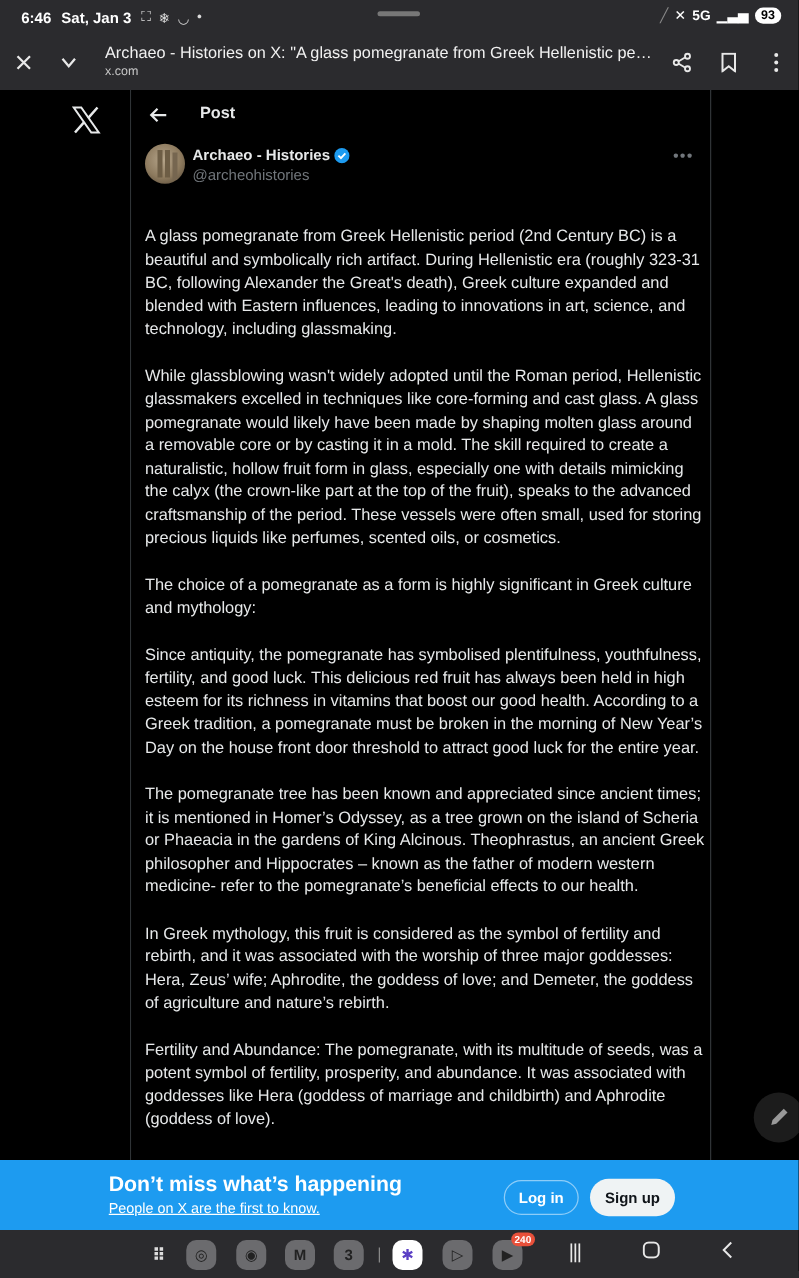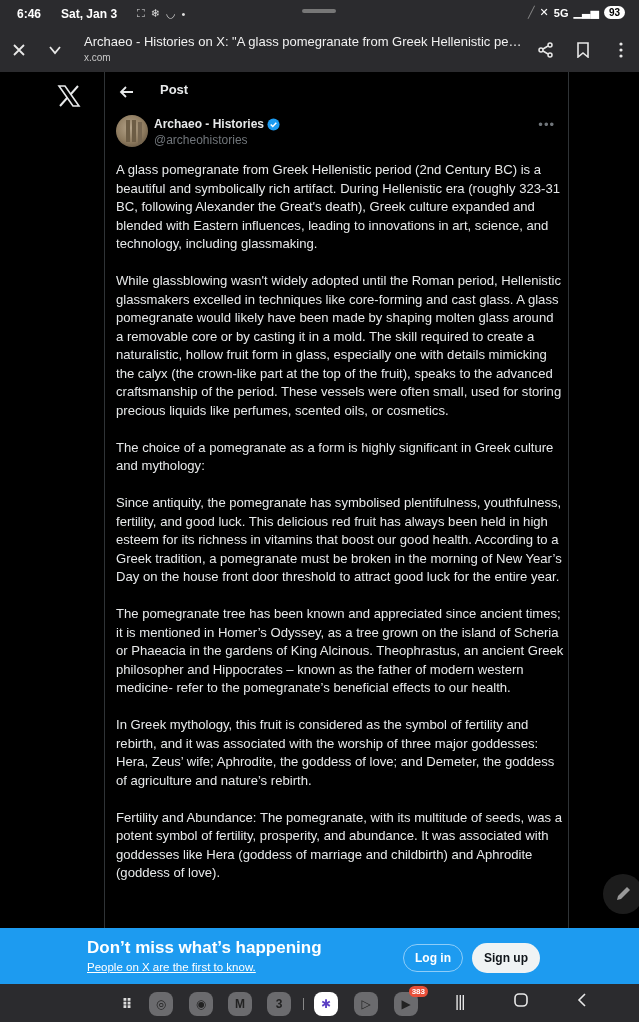--- a/index.html
+++ b/index.html
@@ -1,21 +1,21 @@
 <!DOCTYPE html>
 <html><head>
 <meta charset="utf-8">
 <style>
   * { box-sizing: border-box; margin: 0; padding: 0; }
   html, body { width: 639px; height: 1022px; overflow: hidden; background: #000; }
   body { font-family: "Liberation Sans", "DejaVu Sans", sans-serif; color: #e7e9ea; position: relative; }
 
   
   .statusbar { position: absolute; top: 0; left: 0; width: 639px; height: 28px; background: #2b2b2e; color: #fff; font-size: 12px; font-weight: bold; }
-  .statusbar .left { position: absolute; left: 17px; top: 7px; display: flex; align-items: flex-start; gap: 20px; }
+  .statusbar .left { position: absolute; left: 17px; top: 7px; display: flex; align-items: center; gap: 8px; }
   .statusbar .sb-icons { display: flex; gap: 6px; font-weight: normal; font-size: 11px; color: #ddd; align-items: center; }
   .statusbar .handle { position: absolute; left: 302px; top: 9px; width: 34px; height: 4px; border-radius: 2px; background: #777; }
   .statusbar .right { position: absolute; right: 14px; top: 6px; display: flex; align-items: center; gap: 5px; font-size: 11px; }
   .battery { background: #fff; color: #000; border-radius: 8px; padding: 1px 5px; font-size: 10px; font-weight: bold; }
 
   
   .toolbar { position: absolute; top: 28px; left: 0; width: 639px; height: 44px; background: #2b2b2e; }
   .toolbar .tb-btn { position: absolute; top: 10px; width: 24px; height: 24px; display: flex; align-items: center; justify-content: center; color: #e8e8e8; }
   .toolbar .title { position: absolute; left: 84px; top: 6px; width: 440px; font-size: 13px; color: #f1f1f1; white-space: nowrap; overflow: hidden; text-overflow: ellipsis; }
   .toolbar .url { position: absolute; left: 84px; top: 24px; font-size: 10px; color: #c8c8c8; }
@@ -32,21 +32,21 @@
 
   .author { position: absolute; top: 43px; left: 11px; width: 445px; height: 36px; }
   .avatar { position: absolute; left: 0; top: 0; width: 32px; height: 32px; border-radius: 50%; background: radial-gradient(circle at 45% 40%, #b5a48a 0%, #8d7a5e 55%, #4e4232 100%); overflow: hidden; }
   .avatar::before { content: ""; position: absolute; left: 10px; top: 5px; width: 4px; height: 22px; background: #6d5d45; box-shadow: 6px 0 0 #6d5d45, 12px 2px 0 #766650; }
   .author .name { position: absolute; left: 38px; top: 2px; font-size: 12px; font-weight: bold; color: #e7e9ea; display: flex; align-items: center; gap: 3px; }
   .verified { width: 13px; height: 13px; }
   .author .handle { position: absolute; left: 38px; top: 18px; font-size: 12px; color: #71767b; }
   .more { position: absolute; right: 6px; top: 2px; color: #71767b; font-size: 13px; letter-spacing: 1px; }
 
   .body-text { position: absolute; left: 11px; top: 89px; width: 448px; font-size: 13.1px; line-height: 18.5px; color: #e7e9ea; }
-  .body-text p { margin-bottom: 18.5px; }
+  .body-text p { margin-bottom: 18.5px; margin-top: 19px; }
 
   
   .fab { position: absolute; left: 603px; top: 874px; width: 40px; height: 40px; border-radius: 50%; background: #1c1c1c; display: flex; align-items: center; justify-content: center; color: #aaa; }
 
   
   .banner { position: absolute; top: 928px; left: 0; width: 639px; height: 56px; background: #1d9bf0; }
   .banner .headline { position: absolute; left: 87px; top: 10px; font-size: 17px; font-weight: bold; color: #fff; }
   .banner .sub { position: absolute; left: 87px; top: 33px; font-size: 11.5px; color: #fff; text-decoration: underline; }
   .btn-login { position: absolute; left: 403px; top: 16px; width: 60px; height: 28px; border: 1px solid #8ecdf8; border-radius: 14px; background: transparent; color: #fff; font-weight: bold; font-size: 12px; display: flex; align-items: center; justify-content: center; }
   .btn-signup { position: absolute; left: 472px; top: 15px; width: 68px; height: 30px; border-radius: 15px; background: #eff3f4; color: #0f1419; font-weight: bold; font-size: 12px; display: flex; align-items: center; justify-content: center; }
@@ -173,21 +173,21 @@
   <div class="app" style="left:115px; background:transparent; color:#ddd; font-size:14px;">⠿</div>
   <div class="app" style="left:149px;">◎</div>
   <div class="app" style="left:189px;">◉</div>
   <div class="app" style="left:228px;">M</div>
   <div class="app" style="left:267px;">
       <span>3</span>
     </div>
   <div class="divider-v"></div>
   <div class="app perplex" style="left:314px;">✱</div>
   <div class="app" style="left:354px;">▷</div>
-  <div class="app" style="left:394px;">▶<span class="badge">383</span></div>
+  <div class="app" style="left:394px;">▶<span class="badge">240</span></div>
   <div class="nav-btn" style="left:455px; letter-spacing:-1px;">|||</div>
   <div class="nav-btn" style="left:514px;">
     <svg width="14" height="14" viewBox="0 0 14 14">
         <rect x="1" y="1" width="12" height="12" rx="4" stroke="#e8e8e8" stroke-width="1.6" fill="none"></rect>
       </svg>
   </div>
   <div class="nav-btn" style="left:577px;">
     <svg width="10" height="14" viewBox="0 0 10 14">
         <path d="M8 1 L2 7 L8 13" stroke="#e8e8e8" stroke-width="1.6" fill="none"></path>
       </svg>

